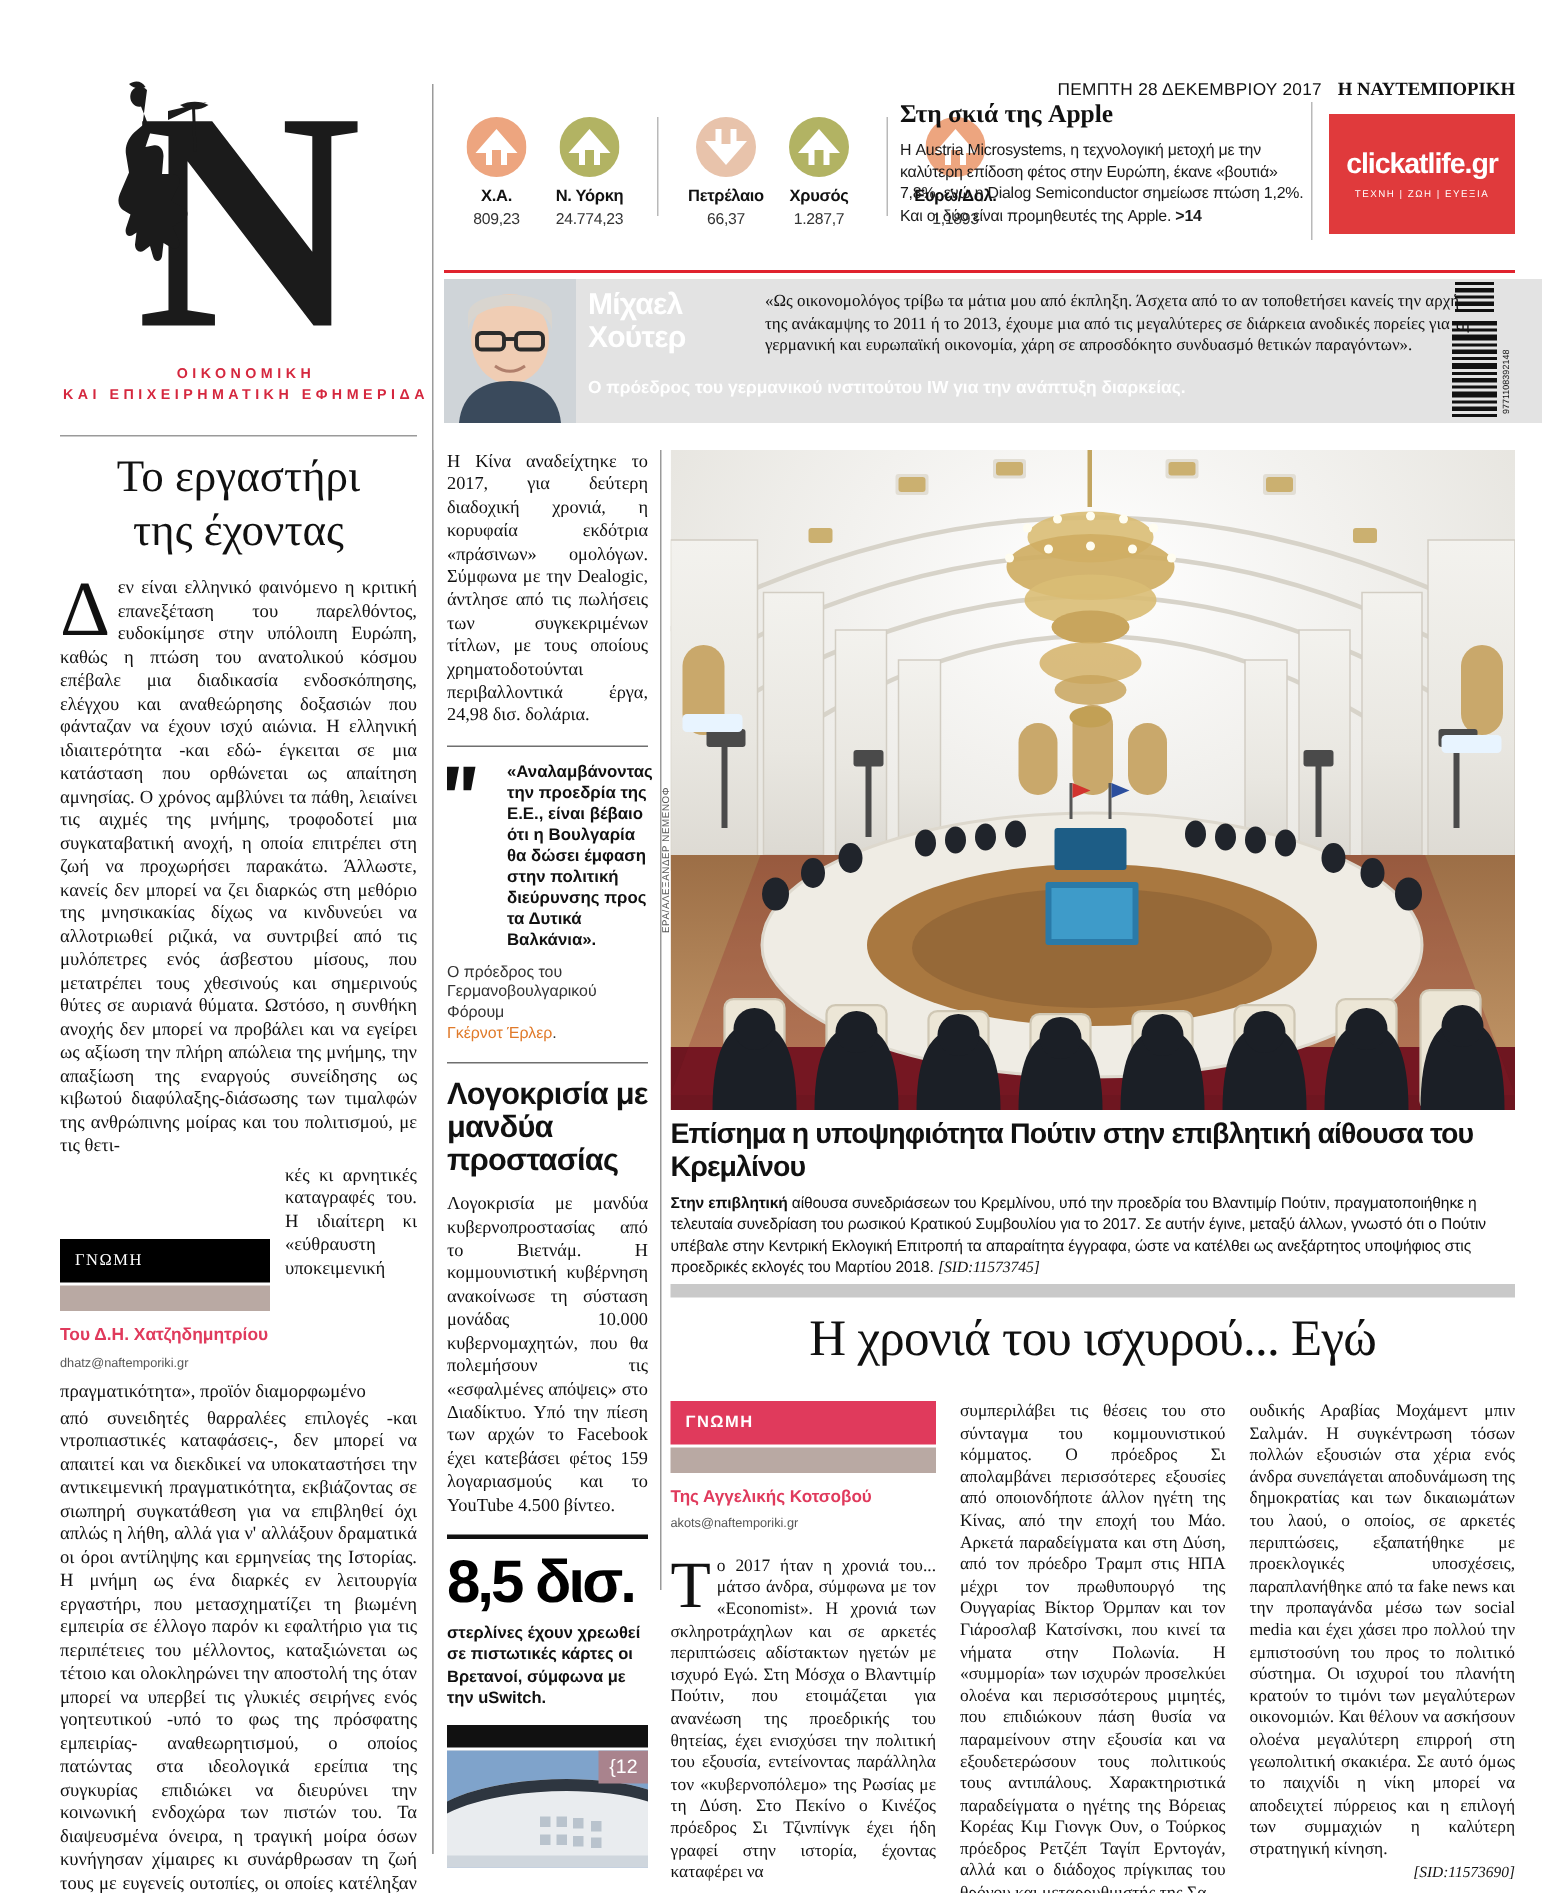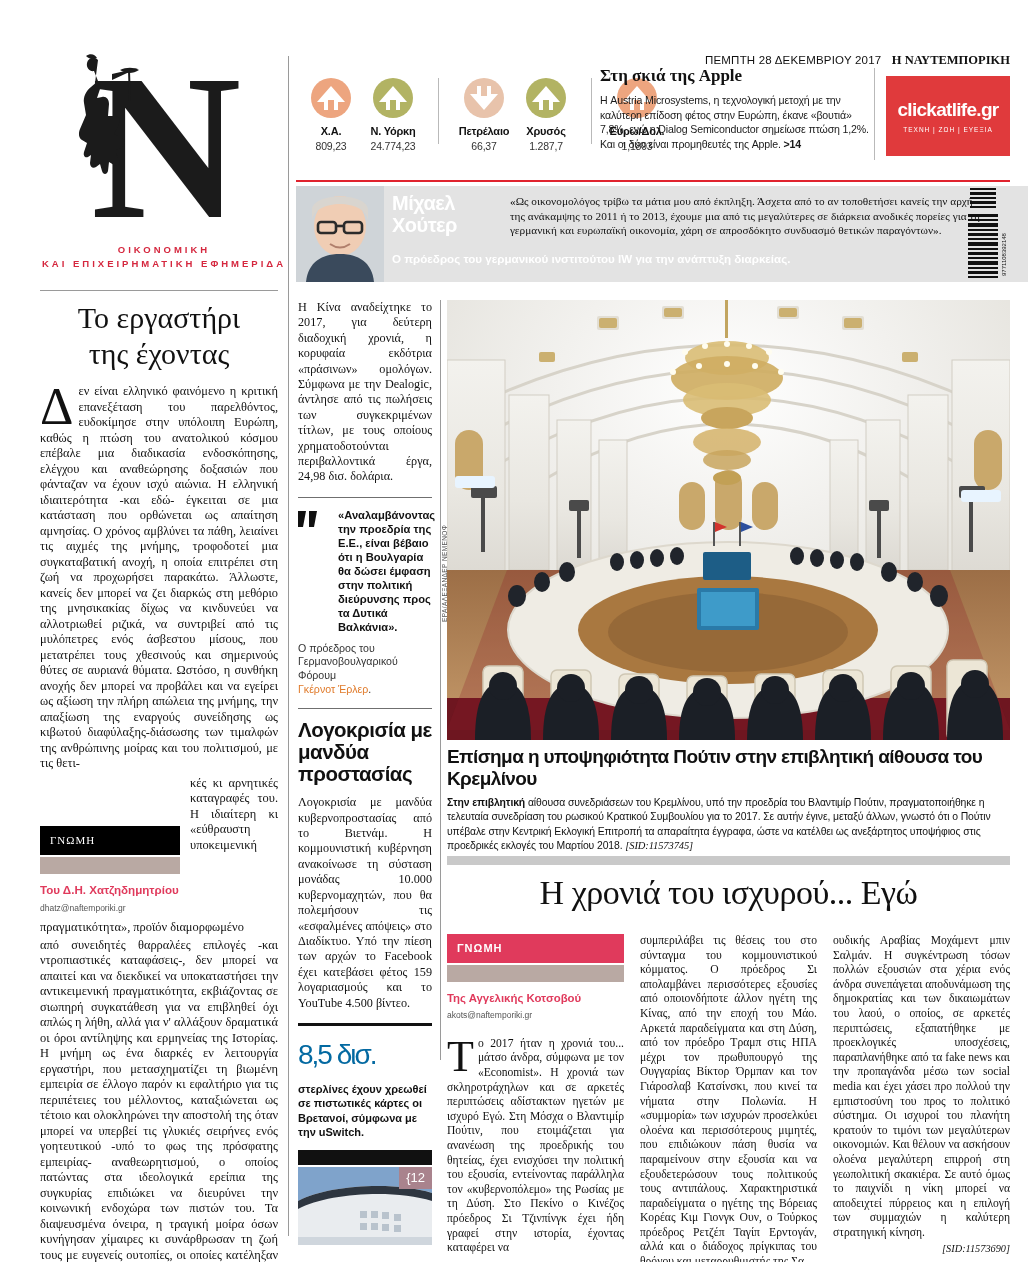--- a/index.html
+++ b/index.html
@@ -96,21 +96,21 @@
   
   .col2 { position: absolute; left: 298px; top: 300px; width: 134px; }
   .col2 h2 { font-size: 20.5px; line-height: 22px; font-weight: bold; letter-spacing: -0.5px; margin-bottom: 10px; }
   .col2 .body { font-family: "Liberation Serif", serif; font-size: 12.2px; line-height: 15.4px; text-align: justify; }
   .c2rule { border-top: 1px solid #6f6f6f; margin: 12px 0 10px; }
   .pullquote { display: flex; gap: 18px; }
   .pullquote .qmark { font-size: 0; width: 22px; flex: 0 0 22px; padding-top: 3px; }
   .pullquote .qtxt { font-size: 11.2px; line-height: 14px; font-weight: bold; color: #111; }
   .pullattr { font-size: 10.6px; line-height: 13.6px; color: #333; margin-top: 8px; }
   .pullattr .nm { color: #e07a2a; font-weight: normal; }
-  .bigfig { font-size: 28px; font-weight: normal; color: #0369a1; letter-spacing: -2px; line-height: 42px; }
+  .bigfig { font-size: 40px; font-weight: bold; color: #000000; letter-spacing: -2px; line-height: 42px; }
   .bigfig-sub { font-size: 11px; line-height: 14.5px; font-weight: bold; margin-top: 6px; }
   .blackbar { background: #111; height: 15px; margin-top: 10px; }
   .thumb { width: 134px; height: 78px; margin-top: 2px; position: relative; overflow: hidden; background:#8fa8c4; }
   .thumb .pg { position: absolute; right: 0; top: 0; background: #a9838d; color: #fff;
                font-size: 13px; padding: 3px 7px 4px; font-weight: normal; }
 
   
   .mainphoto { position: absolute; left: 447px; top: 300px; width: 563px; height: 440px; overflow: hidden; }
   .photocredit {
     position: absolute; left: 441px; top: 622px; width: 110px;

